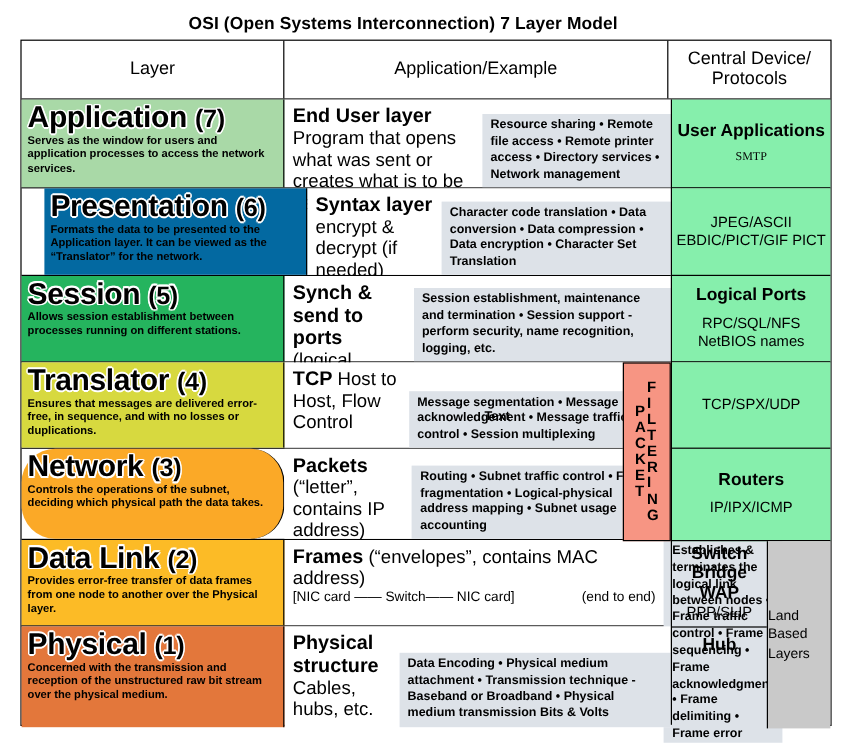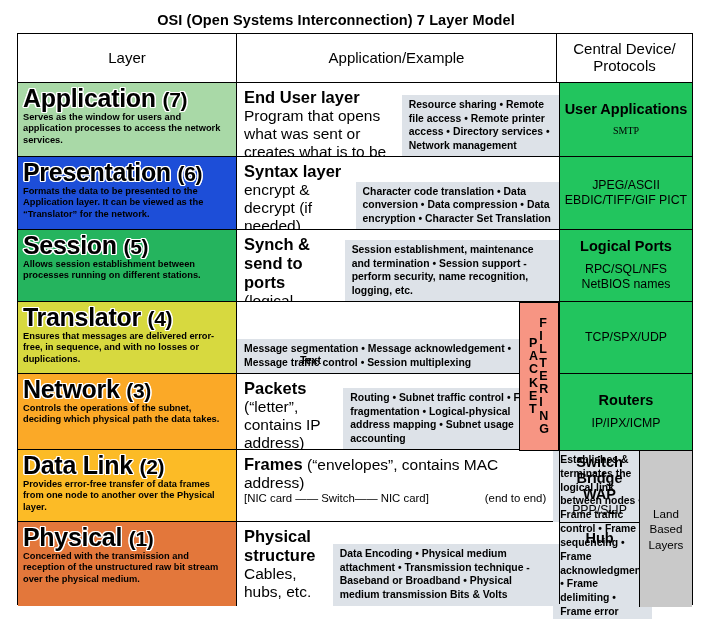--- a/index.html
+++ b/index.html
@@ -66,24 +66,24 @@
   .msub{font-size:11.4px;line-height:1.2;margin-top:0px;white-space:nowrap;}
   .mdetail{
     background:#dde2e8;font-size:10.4px;line-height:1.33;
     padding:3px 7px 3px;margin-top:auto;font-weight:bold;
   }
   .mdetail.tall{padding-bottom:4px;}
   .mdetail b{font-weight:bold;}
 
   
   .bg-app{background:#a9d9a7;}
-  .bg-pres{background:#1d4ed8;}
+  .bg-pres{background:#0369a1;margin-left:19px;}
   .bg-sess{background:#25b45e;}
   .bg-trans{background:#d7d93f;}
-  .bg-net{background:#fba927;}
+  .bg-net{background:#fba927;border-radius:28px;}
   .bg-dl{background:#fcbb26;}
   .bg-phys{background:#e3773b;}
 
   
   .pf{
     position:absolute;left:501px;width:40px;
     background:#f79583;border:1.6px solid #000;box-sizing:border-box;
     display:flex;justify-content:center;gap:1px;
     z-index:4;
   }
@@ -95,35 +95,35 @@
 
   
   .right{
     position:absolute;left:541px;top:0;right:0;height:100%;
     border-left:1.6px solid #000;box-sizing:border-box;
   }
   .rcell{
     position:absolute;left:0;width:100%;box-sizing:border-box;
     border-bottom:1.6px solid #000;
     display:flex;flex-direction:column;align-items:center;justify-content:center;
-    text-align:center;padding:2px 3px;background:#22c55e;
+    text-align:center;padding:2px 3px;background:#86efac;
   }
   .rbold{font-size:14.5px;font-weight:bold;line-height:1.1;}
   .rplain{font-size:12.3px;line-height:1.22;font-weight:normal;}
   .rserif{font-family:"Liberation Serif",serif;font-size:10px;}
   .gap6{height:7px;}
 
   .rsplit{position:absolute;left:0;width:100%;display:flex;box-sizing:border-box;}
   .rsplit .devs{
     flex:1 1 auto;border-right:1.6px solid #000;box-sizing:border-box;
     display:flex;flex-direction:column;
   }
   .rsplit .land{
     flex:0 0 52px;background:#c9c9c9;box-sizing:border-box;
-    display:flex;align-items:center;justify-content:center;text-align:center;
+    display:flex;align-items:center;justify-content:center;
     font-size:11.6px;line-height:1.32;font-weight:normal;
   }
   .devrow{
     box-sizing:border-box;display:flex;flex-direction:column;
     align-items:center;justify-content:center;text-align:center;padding:2px;
   }
   .devrow.top{border-bottom:1.6px solid #000;}
 
   .overlap{position:relative;}
   .overlap .ghost{
@@ -208,20 +208,25 @@
         </div>
 
         <div class="row" style="height:72px">
           <div class="lcell bg-trans">
             <div class="lname">
               <span>Translator</span> <span class="num">(4)</span>
             </div>
             <div class="ldesc">Ensures that messages are delivered error-free, in sequence, and with no losses or duplications.</div>
           </div>
           <div class="mcell">
+            <div class="mtop">
+              <div class="mhead">
+                <b>TCP</b> <span class="lite">Host to Host, Flow Control</span>
+              </div>
+            </div>
             <div class="mdetail overlap">
               <span>Message segmentation • Message acknowledgement • Message traffic control • Session multiplexing</span>
               <span class="ghost" style="top:14px">Text</span>
             </div>
           </div>
         </div>
 
         <div class="row" style="height:76px">
           <div class="lcell bg-net">
             <div class="lname">
@@ -305,21 +310,21 @@
 
       <div class="right">
 
         <div class="rcell" style="top:0;height:74px">
           <div class="rbold">User Applications</div>
           <div class="gap6"></div>
           <div class="rplain rserif">SMTP</div>
         </div>
 
         <div class="rcell" style="top:74px;height:73px">
-          <div class="rplain">JPEG/ASCII EBDIC/TIFF/GIF PICT</div>
+          <div class="rplain">JPEG/ASCII EBDIC/PICT/GIF PICT</div>
         </div>
 
         <div class="rcell" style="top:147px;height:72px">
           <div class="rbold">Logical Ports</div>
           <div class="gap6"></div>
           <div class="rplain">RPC/SQL/NFS</div>
           <div class="rplain">NetBIOS names</div>
         </div>
 
         <div class="rcell" style="top:291px;height:77px">

